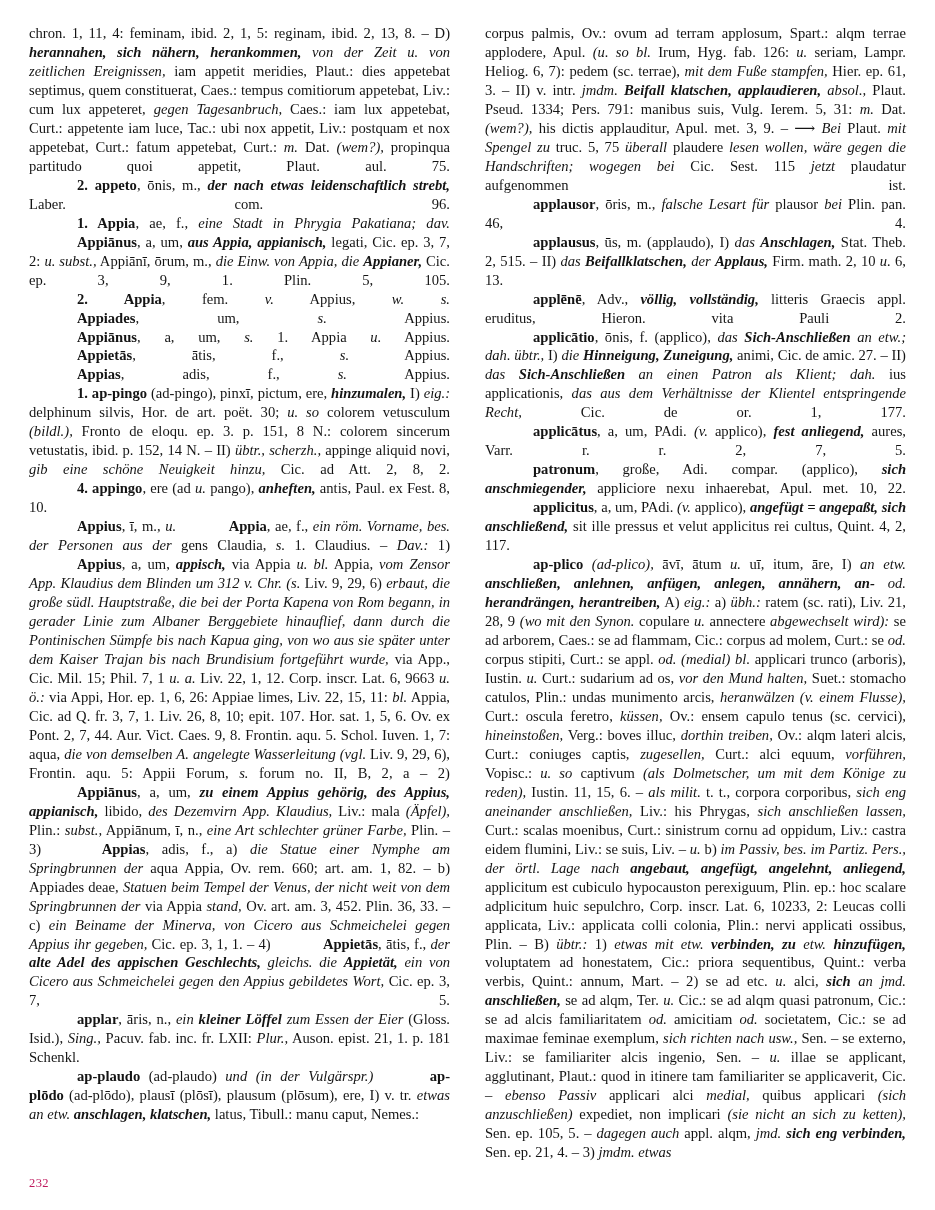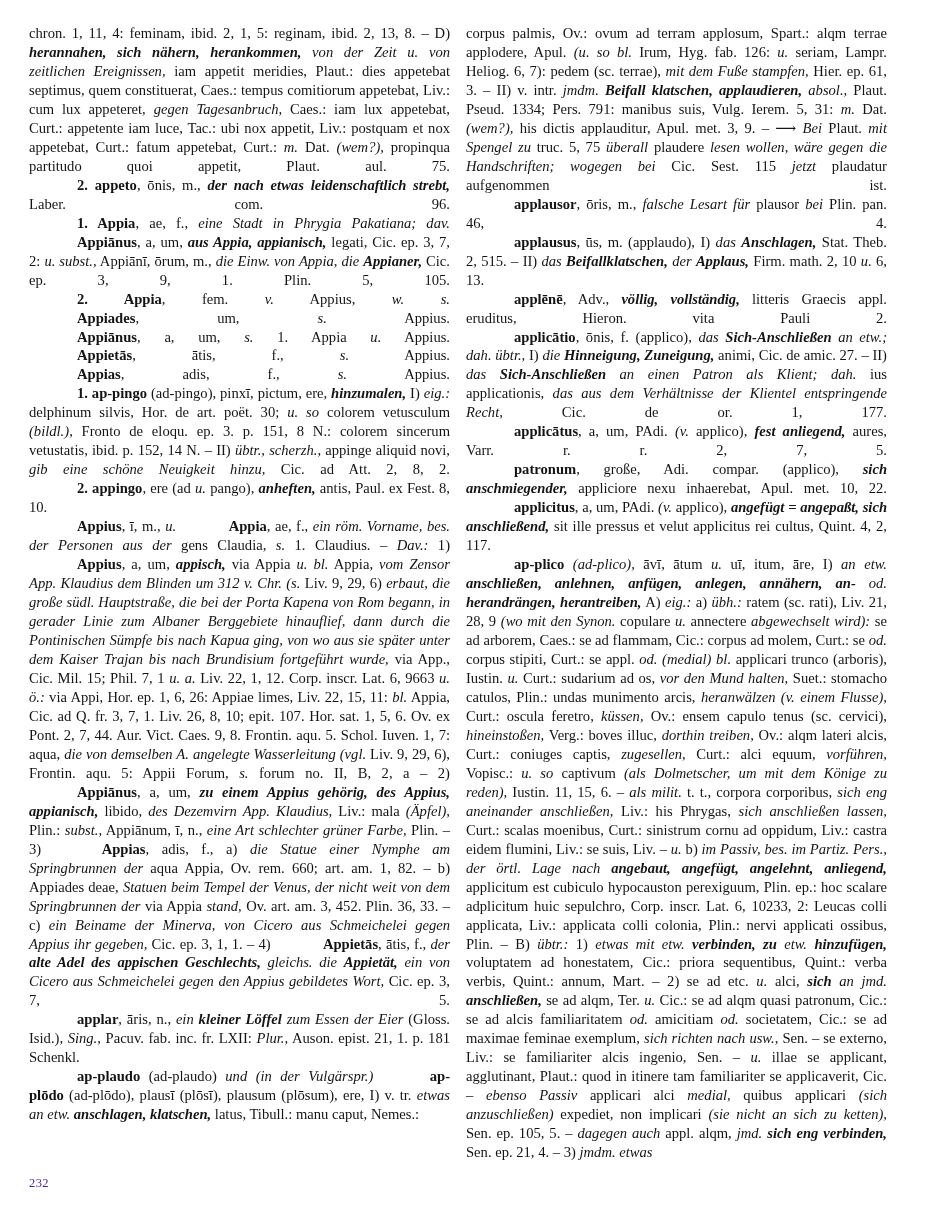--- a/index.html
+++ b/index.html
@@ -18,21 +18,21 @@
     color: #141414;
     overflow: hidden;
   }
   .columns {
     position: absolute;
     top: 24px;
     left: 29px;
     width: 878px;
     height: 1122px;
     display: flex;
-    gap: 16px;
+    gap: 35px;
   }
   .col {
     width: 421px;
     font-size: 14.6px;
     line-height: 18.97px;
     text-align: justify;
     text-justify: inter-word;
     hyphens: manual;
   }
   .col p {
@@ -51,21 +51,21 @@
   i, .i { font-style: italic; font-weight: normal; }
   .bi { font-weight: bold; font-style: italic; }
   .r  { font-style: normal; font-weight: normal; }
 
   .folio {
     position: absolute;
     left: 29px;
     top: 1176px;
     font-family: "Liberation Serif", "DejaVu Serif", serif;
     font-size: 12.5px;
-    color: #4c1d95;
+    color: #be185d;
     letter-spacing: 0.4px;
   }
   
   .page::after {
     content: "";
     position: absolute;
     inset: 0;
     pointer-events: none;
     background: rgba(250,250,248,0.0);
   }
@@ -80,21 +80,21 @@
     <div class="col" id="col-left">
         <p class="full"><span class="r">chron. 1, 11, 4: feminam, ibid. 2, 1, 5: reginam, ibid. 2, 13, 8. – D) </span><span class="bi">herannahen, sich nähern, herankommen,</span><span class="r"> </span><span class="i">von der Zeit u. von zeitlichen Ereignissen,</span><span class="r"> iam appetit meridies, Plaut.: dies appetebat septimus, quem constituerat, Caes.: tempus comitiorum appetebat, Liv.: cum lux appeteret, </span><span class="i">gegen Tagesanbruch,</span><span class="r"> Caes.: iam lux appetebat, Curt.: appetente iam luce, Tac.: ubi nox appetit, Liv.: postquam et nox appetebat, Curt.: fatum appetebat, Curt.: </span><span class="i">m.</span><span class="r"> Dat. </span><span class="i">(wem?),</span><span class="r"> propinqua partitudo quoi appetit, Plaut. aul. 75.</span></p>
         <p class="full"><span class="b">2. appeto</span><span class="r">, ōnis, m., </span><span class="bi">der nach etwas leidenschaftlich strebt,</span><span class="r"> Laber. com. 96.</span></p>
         <p class="full"><span class="b">1. Appia</span><span class="r">, ae, f., </span><span class="i">eine Stadt in Phrygia Pakatiana; dav.</span><span class="r"> </span><span class="b">Appiānus</span><span class="r">, a, um, </span><span class="bi">aus Appia, appianisch,</span><span class="r"> legati, Cic. ep. 3, 7, 2: </span><span class="i">u. subst.,</span><span class="r"> Appiānī, ōrum, m., </span><span class="i">die Einw. von Appia, die </span><span class="bi">Appianer,</span><span class="r"> Cic. ep. 3, 9, 1. Plin. 5, 105.</span></p>
         <p class="full"><span class="b">2. Appia</span><span class="r">, fem. </span><span class="i">v.</span><span class="r"> Appius, </span><span class="i">w. s.</span></p>
         <p class="full"><span class="b">Appiades</span><span class="r">, um, </span><span class="i">s.</span><span class="r"> Appius.</span></p>
         <p class="full"><span class="b">Appiānus</span><span class="r">, a, um, </span><span class="i">s.</span><span class="r"> 1. Appia </span><span class="i">u.</span><span class="r"> Appius.</span></p>
         <p class="full"><span class="b">Appietās</span><span class="r">, ātis, f., </span><span class="i">s.</span><span class="r"> Appius.</span></p>
         <p class="full"><span class="b">Appias</span><span class="r">, adis, f., </span><span class="i">s.</span><span class="r"> Appius.</span></p>
         <p class="full"><span class="b">1. ap-pingo</span><span class="r"> (ad-pingo), pinxī, pictum, ere, </span><span class="bi">hinzumalen,</span><span class="r"> I) </span><span class="i">eig.:</span><span class="r"> delphinum silvis, Hor. de art. poët. 30; </span><span class="i">u. so</span><span class="r"> colorem vetusculum </span><span class="i">(bildl.),</span><span class="r"> Fronto de eloqu. ep. 3. p. 151, 8 N.: colorem sincerum vetustatis, ibid. p. 152, 14 N. – II) </span><span class="i">übtr., scherzh.,</span><span class="r"> appinge aliquid novi, </span><span class="i">gib eine schöne Neuigkeit hinzu,</span><span class="r"> Cic. ad Att. 2, 8, 2.</span></p>
-        <p class="full"><span class="b">2. appingo</span><span class="r">, ere (ad </span><span class="i">u.</span><span class="r"> pango), </span><span class="bi">anheften,</span><span class="r"> antis, Paul. ex Fest. 8, 10.</span></p>
+        <p class="full"><span class="b">4. appingo</span><span class="r">, ere (ad </span><span class="i">u.</span><span class="r"> pango), </span><span class="bi">anheften,</span><span class="r"> antis, Paul. ex Fest. 8, 10.</span></p>
         <p class="full"><span class="b">Appius</span><span class="r">, ī, m., </span><span class="i">u.</span><span class="r"> </span><span class="b">Appia</span><span class="r">, ae, f., </span><span class="i">ein röm. Vorname, bes. der Personen aus der</span><span class="r"> gens Claudia, </span><span class="i">s.</span><span class="r"> 1. Claudius. – </span><span class="i">Dav.:</span><span class="r"> 1) </span><span class="b">Appius</span><span class="r">, a, um, </span><span class="bi">appisch,</span><span class="r"> via Appia </span><span class="i">u. bl.</span><span class="r"> Appia, </span><span class="i">vom Zensor App. Klaudius dem Blinden um 312 v. Chr. (s.</span><span class="r"> Liv. 9, 29, 6) </span><span class="i">erbaut, die große südl. Hauptstraße, die bei der Porta Kapena von Rom begann, in gerader Linie zum Albaner Berggebiete hinauflief, dann durch die Pontinischen Sümpfe bis nach Kapua ging, von wo aus sie später unter dem Kaiser Trajan bis nach Brundisium fortgeführt wurde,</span><span class="r"> via App., Cic. Mil. 15; Phil. 7, 1 </span><span class="i">u. a.</span><span class="r"> Liv. 22, 1, 12. Corp. inscr. Lat. 6, 9663 </span><span class="i">u. ö.:</span><span class="r"> via Appi, Hor. ep. 1, 6, 26: Appiae limes, Liv. 22, 15, 11: </span><span class="i">bl.</span><span class="r"> Appia, Cic. ad Q. fr. 3, 7, 1. Liv. 26, 8, 10; epit. 107. Hor. sat. 1, 5, 6. Ov. ex Pont. 2, 7, 44. Aur. Vict. Caes. 9, 8. Frontin. aqu. 5. Schol. Iuven. 1, 7: aqua, </span><span class="i">die von demselben A. angelegte Wasserleitung (vgl.</span><span class="r"> Liv. 9, 29, 6), Frontin. aqu. 5: Appii Forum, </span><span class="i">s.</span><span class="r"> forum no. II, B, 2, a – 2) </span><span class="b">Appiānus</span><span class="r">, a, um, </span><span class="bi">zu einem Appius gehörig, des Appius, appianisch,</span><span class="r"> libido, </span><span class="i">des Dezemvirn App. Klaudius,</span><span class="r"> Liv.: mala </span><span class="i">(Äpfel),</span><span class="r"> Plin.: </span><span class="i">subst.,</span><span class="r"> Appiānum, ī, n., </span><span class="i">eine Art schlechter grüner Farbe,</span><span class="r"> Plin. – 3) </span><span class="b">Appias</span><span class="r">, adis, f., a) </span><span class="i">die Statue einer Nymphe am Springbrunnen der</span><span class="r"> aqua Appia, Ov. rem. 660; art. am. 1, 82. – b) Appiades deae, </span><span class="i">Statuen beim Tempel der Venus, der nicht weit von dem Springbrunnen der</span><span class="r"> via Appia </span><span class="i">stand,</span><span class="r"> Ov. art. am. 3, 452. Plin. 36, 33. – c) </span><span class="i">ein Beiname der Minerva, von Cicero aus Schmeichelei gegen Appius ihr gegeben,</span><span class="r"> Cic. ep. 3, 1, 1. – 4) </span><span class="b">Appietās</span><span class="r">, ātis, f., </span><span class="i">der </span><span class="bi">alte Adel des appischen Geschlechts,</span><span class="r"> </span><span class="i">gleichs. die </span><span class="bi">Appietät,</span><span class="r"> </span><span class="i">ein von Cicero aus Schmeichelei gegen den Appius gebildetes Wort,</span><span class="r"> Cic. ep. 3, 7, 5.</span></p>
         <p class="full"><span class="b">applar</span><span class="r">, āris, n., </span><span class="i">ein </span><span class="bi">kleiner Löffel</span><span class="r"> </span><span class="i">zum Essen der Eier</span><span class="r"> (Gloss. Isid.), </span><span class="i">Sing.,</span><span class="r"> Pacuv. fab. inc. fr. LXII: </span><span class="i">Plur.,</span><span class="r"> Auson. epist. 21, 1. p. 181 Schenkl.</span></p>
         <p class="cont"><span class="b">ap-plaudo</span><span class="r"> (ad-plaudo) </span><span class="i">und (in der Vulgärspr.)</span><span class="r"> </span><span class="b">ap-plōdo</span><span class="r"> (ad-plōdo), plausī (plōsī), plausum (plōsum), ere, I) v. tr. </span><span class="i">etwas an etw. </span><span class="bi">anschlagen, klatschen,</span><span class="r"> latus, Tibull.: manu caput, Nemes.:</span></p>
       </div>
 
     <div class="col" id="col-right">
         <p class="full"><span class="r">corpus palmis, Ov.: ovum ad terram applosum, Spart.: alqm terrae applodere, Apul. </span><span class="i">(u. so bl.</span><span class="r"> Irum, Hyg. fab. 126: </span><span class="i">u.</span><span class="r"> seriam, Lampr. Heliog. 6, 7): pedem (sc. terrae), </span><span class="i">mit dem Fuße stampfen,</span><span class="r"> Hier. ep. 61, 3. – II) v. intr. </span><span class="i">jmdm.</span><span class="r"> </span><span class="bi">Beifall klatschen, applaudieren,</span><span class="r"> </span><span class="i">absol.,</span><span class="r"> Plaut. Pseud. 1334; Pers. 791: manibus suis, Vulg. Ierem. 5, 31: </span><span class="i">m.</span><span class="r"> Dat. </span><span class="i">(wem?),</span><span class="r"> his dictis applauditur, Apul. met. 3, 9. – ⟶ </span><span class="i">Bei</span><span class="r"> Plaut. </span><span class="i">mit Spengel zu</span><span class="r"> truc. 5, 75 </span><span class="i">überall</span><span class="r"> plaudere </span><span class="i">lesen wollen, wäre gegen die Handschriften; wogegen bei</span><span class="r"> Cic. Sest. 115 </span><span class="i">jetzt</span><span class="r"> plaudatur aufgenommen ist.</span></p>
         <p class="full"><span class="b">applausor</span><span class="r">, ōris, m., </span><span class="i">falsche Lesart für</span><span class="r"> plausor </span><span class="i">bei</span><span class="r"> Plin. pan. 46, 4.</span></p>
         <p class="full"><span class="b">applausus</span><span class="r">, ūs, m. (applaudo), I) </span><span class="i">das </span><span class="bi">Anschlagen,</span><span class="r"> Stat. Theb. 2, 515. – II) </span><span class="i">das </span><span class="bi">Beifallklatschen,</span><span class="r"> </span><span class="i">der </span><span class="bi">Applaus,</span><span class="r"> Firm. math. 2, 10 </span><span class="i">u.</span><span class="r"> 6, 13.</span></p>
         <p class="full"><span class="b">applēnē</span><span class="r">, Adv., </span><span class="bi">völlig, vollständig,</span><span class="r"> litteris Graecis appl. eruditus, Hieron. vita Pauli 2.</span></p>

